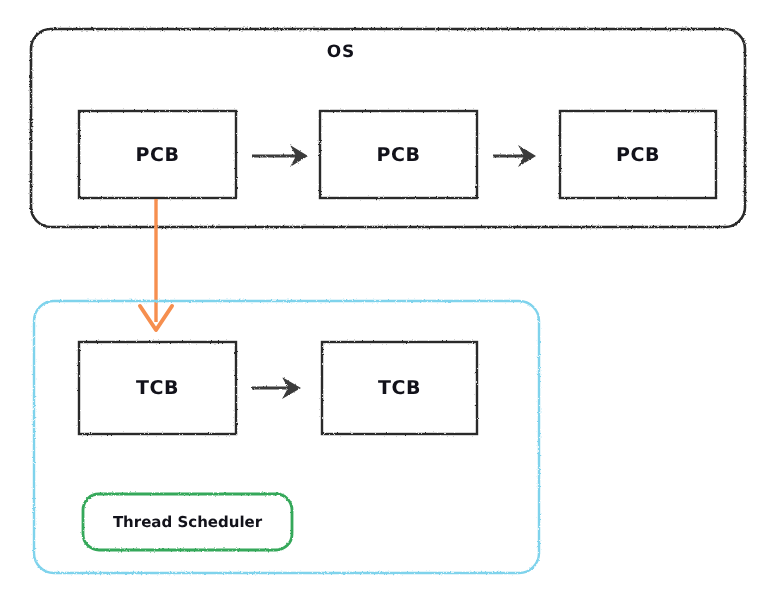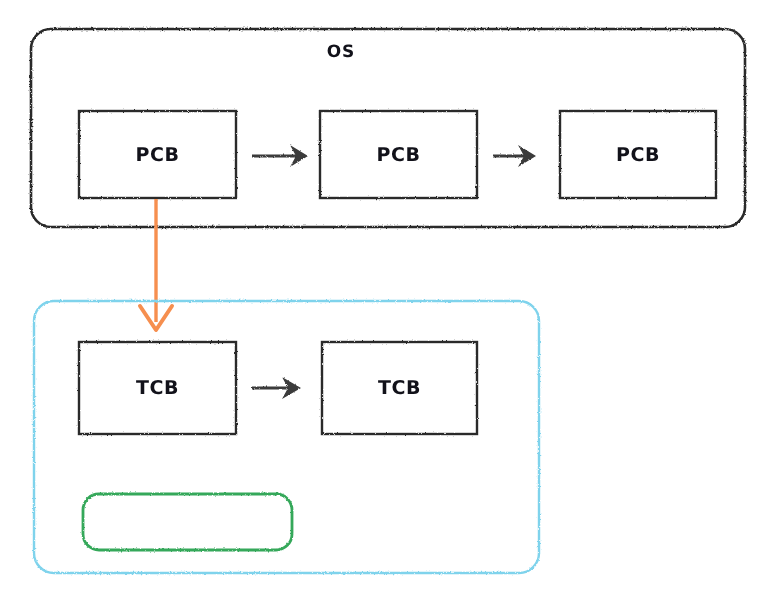--- a/index.html
+++ b/index.html
@@ -121,14 +121,15 @@
 
   <div class="node-label label-os" style="left:31px; top:38px; width:620px; height:28px;">OS</div>
 
   <div class="node-label label-block" style="left:79px; top:111px; width:157px; height:87px;">PCB</div>
   <div class="node-label label-block" style="left:320px; top:111px; width:157px; height:87px;">PCB</div>
   <div class="node-label label-block" style="left:560px; top:111px; width:156px; height:87px;">PCB</div>
 
   <div class="node-label label-block" style="left:79px; top:342px; width:157px; height:92px;">TCB</div>
   <div class="node-label label-block" style="left:322px; top:342px; width:155px; height:92px;">TCB</div>
 
+  <div class="node-label label-scheduler" style="left:83px; top:494px; width:209px; height:56px;">Thread Scheduler</div>
 
 </div>
 
 </body></html>

